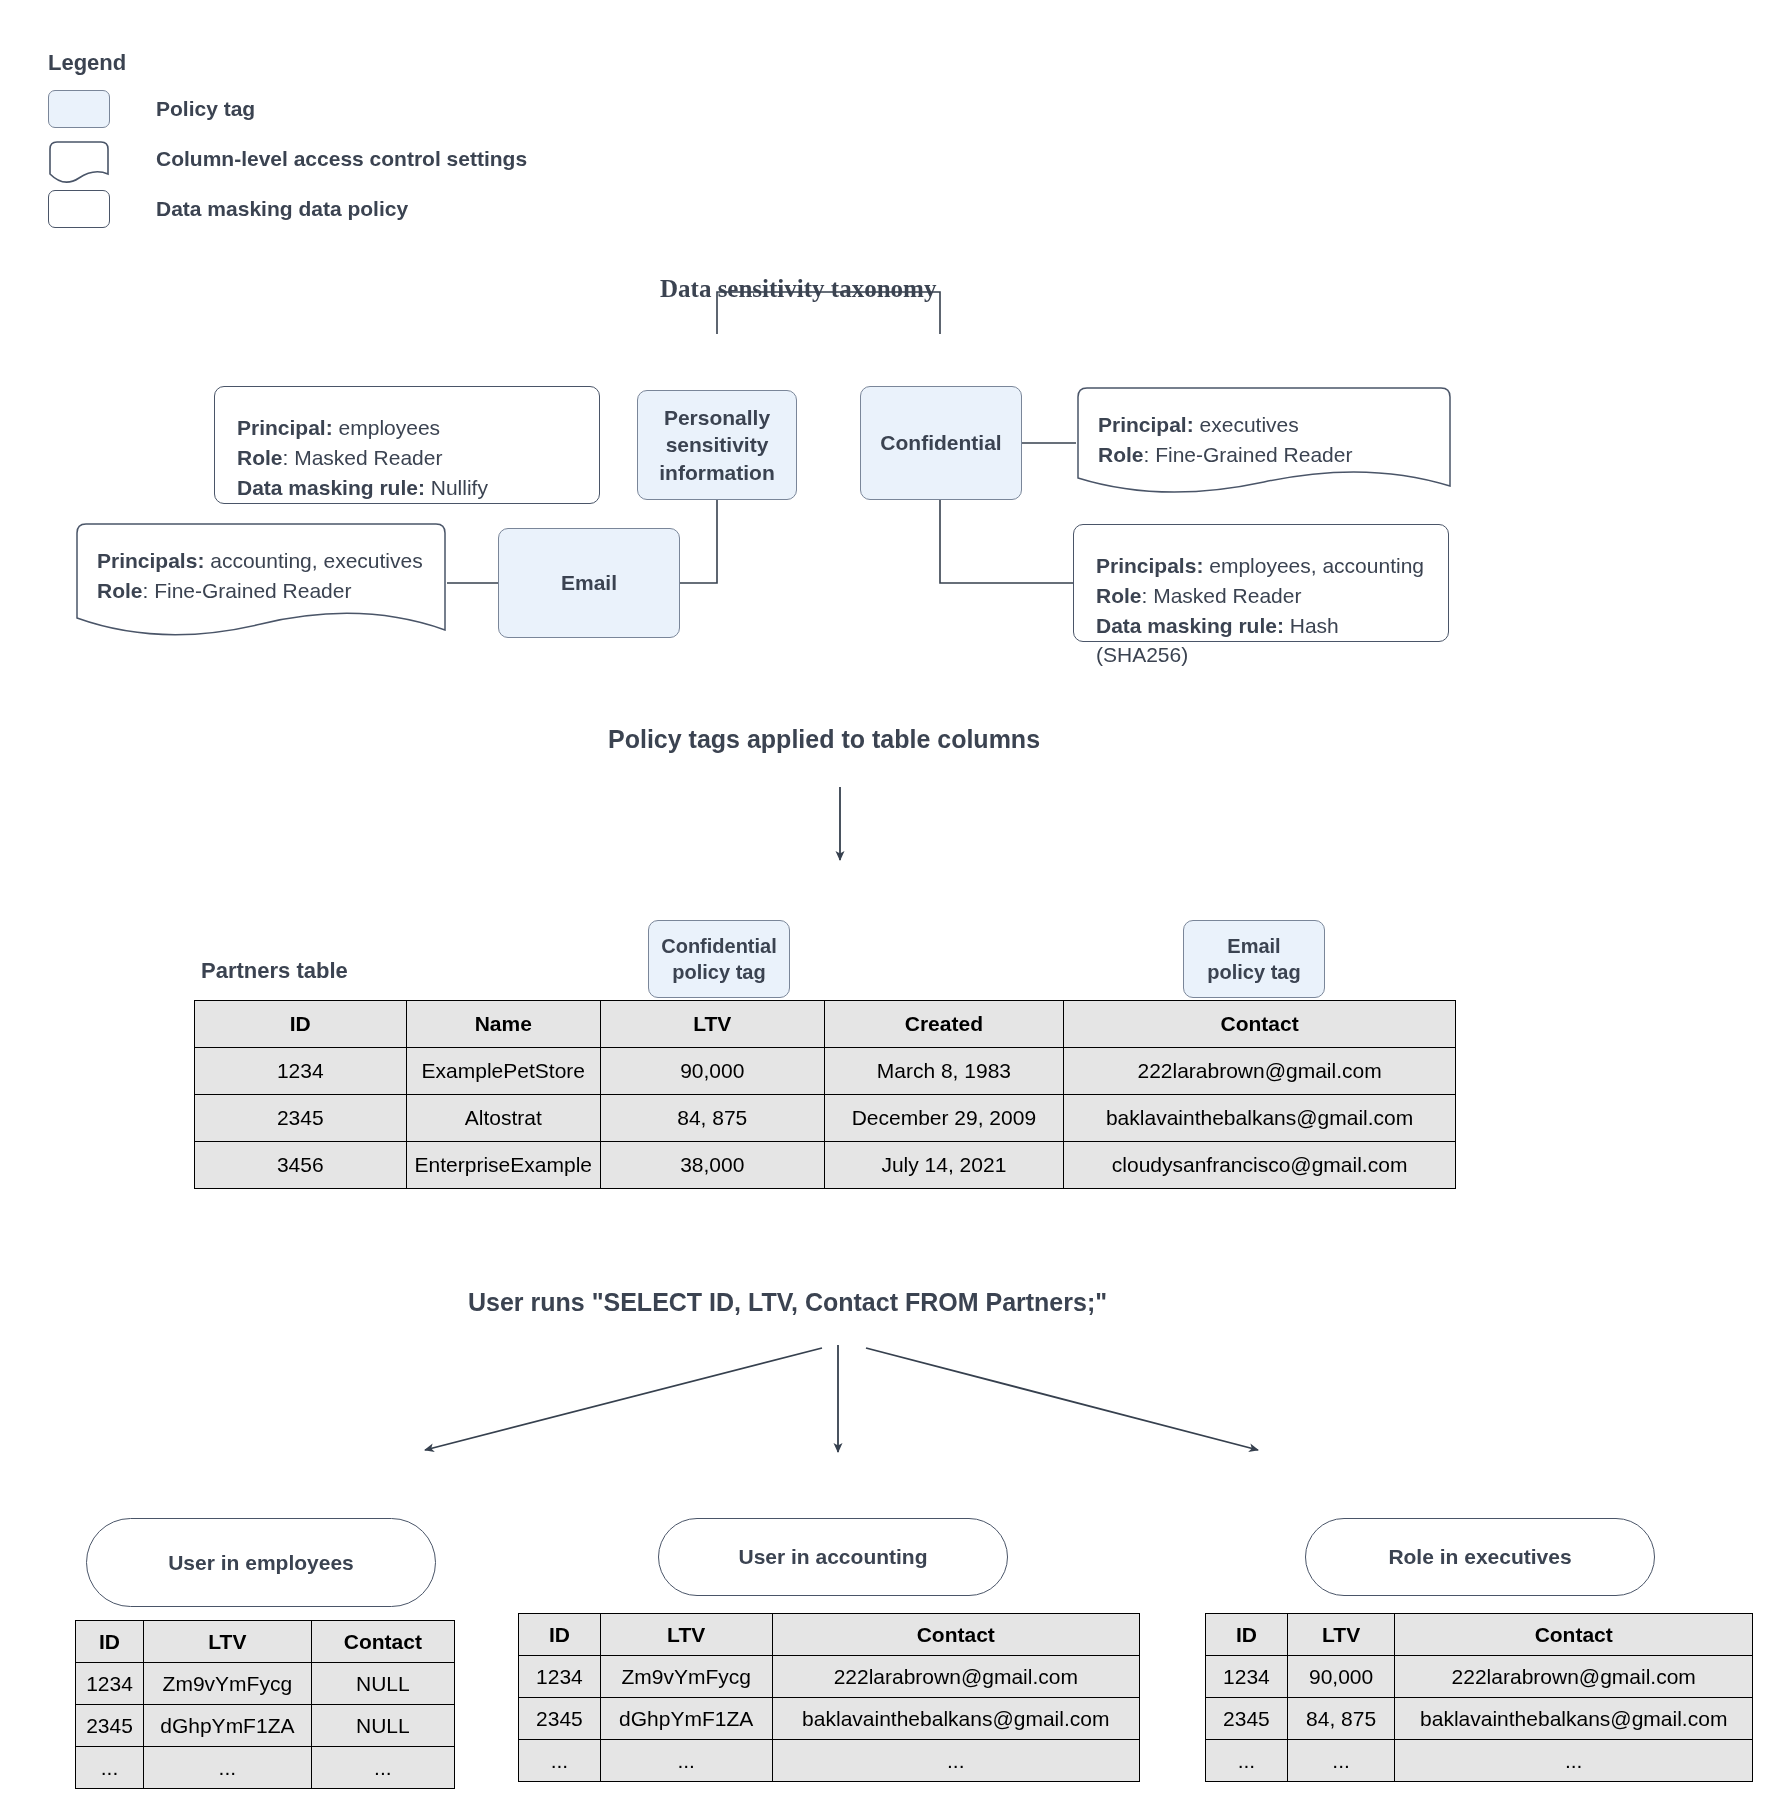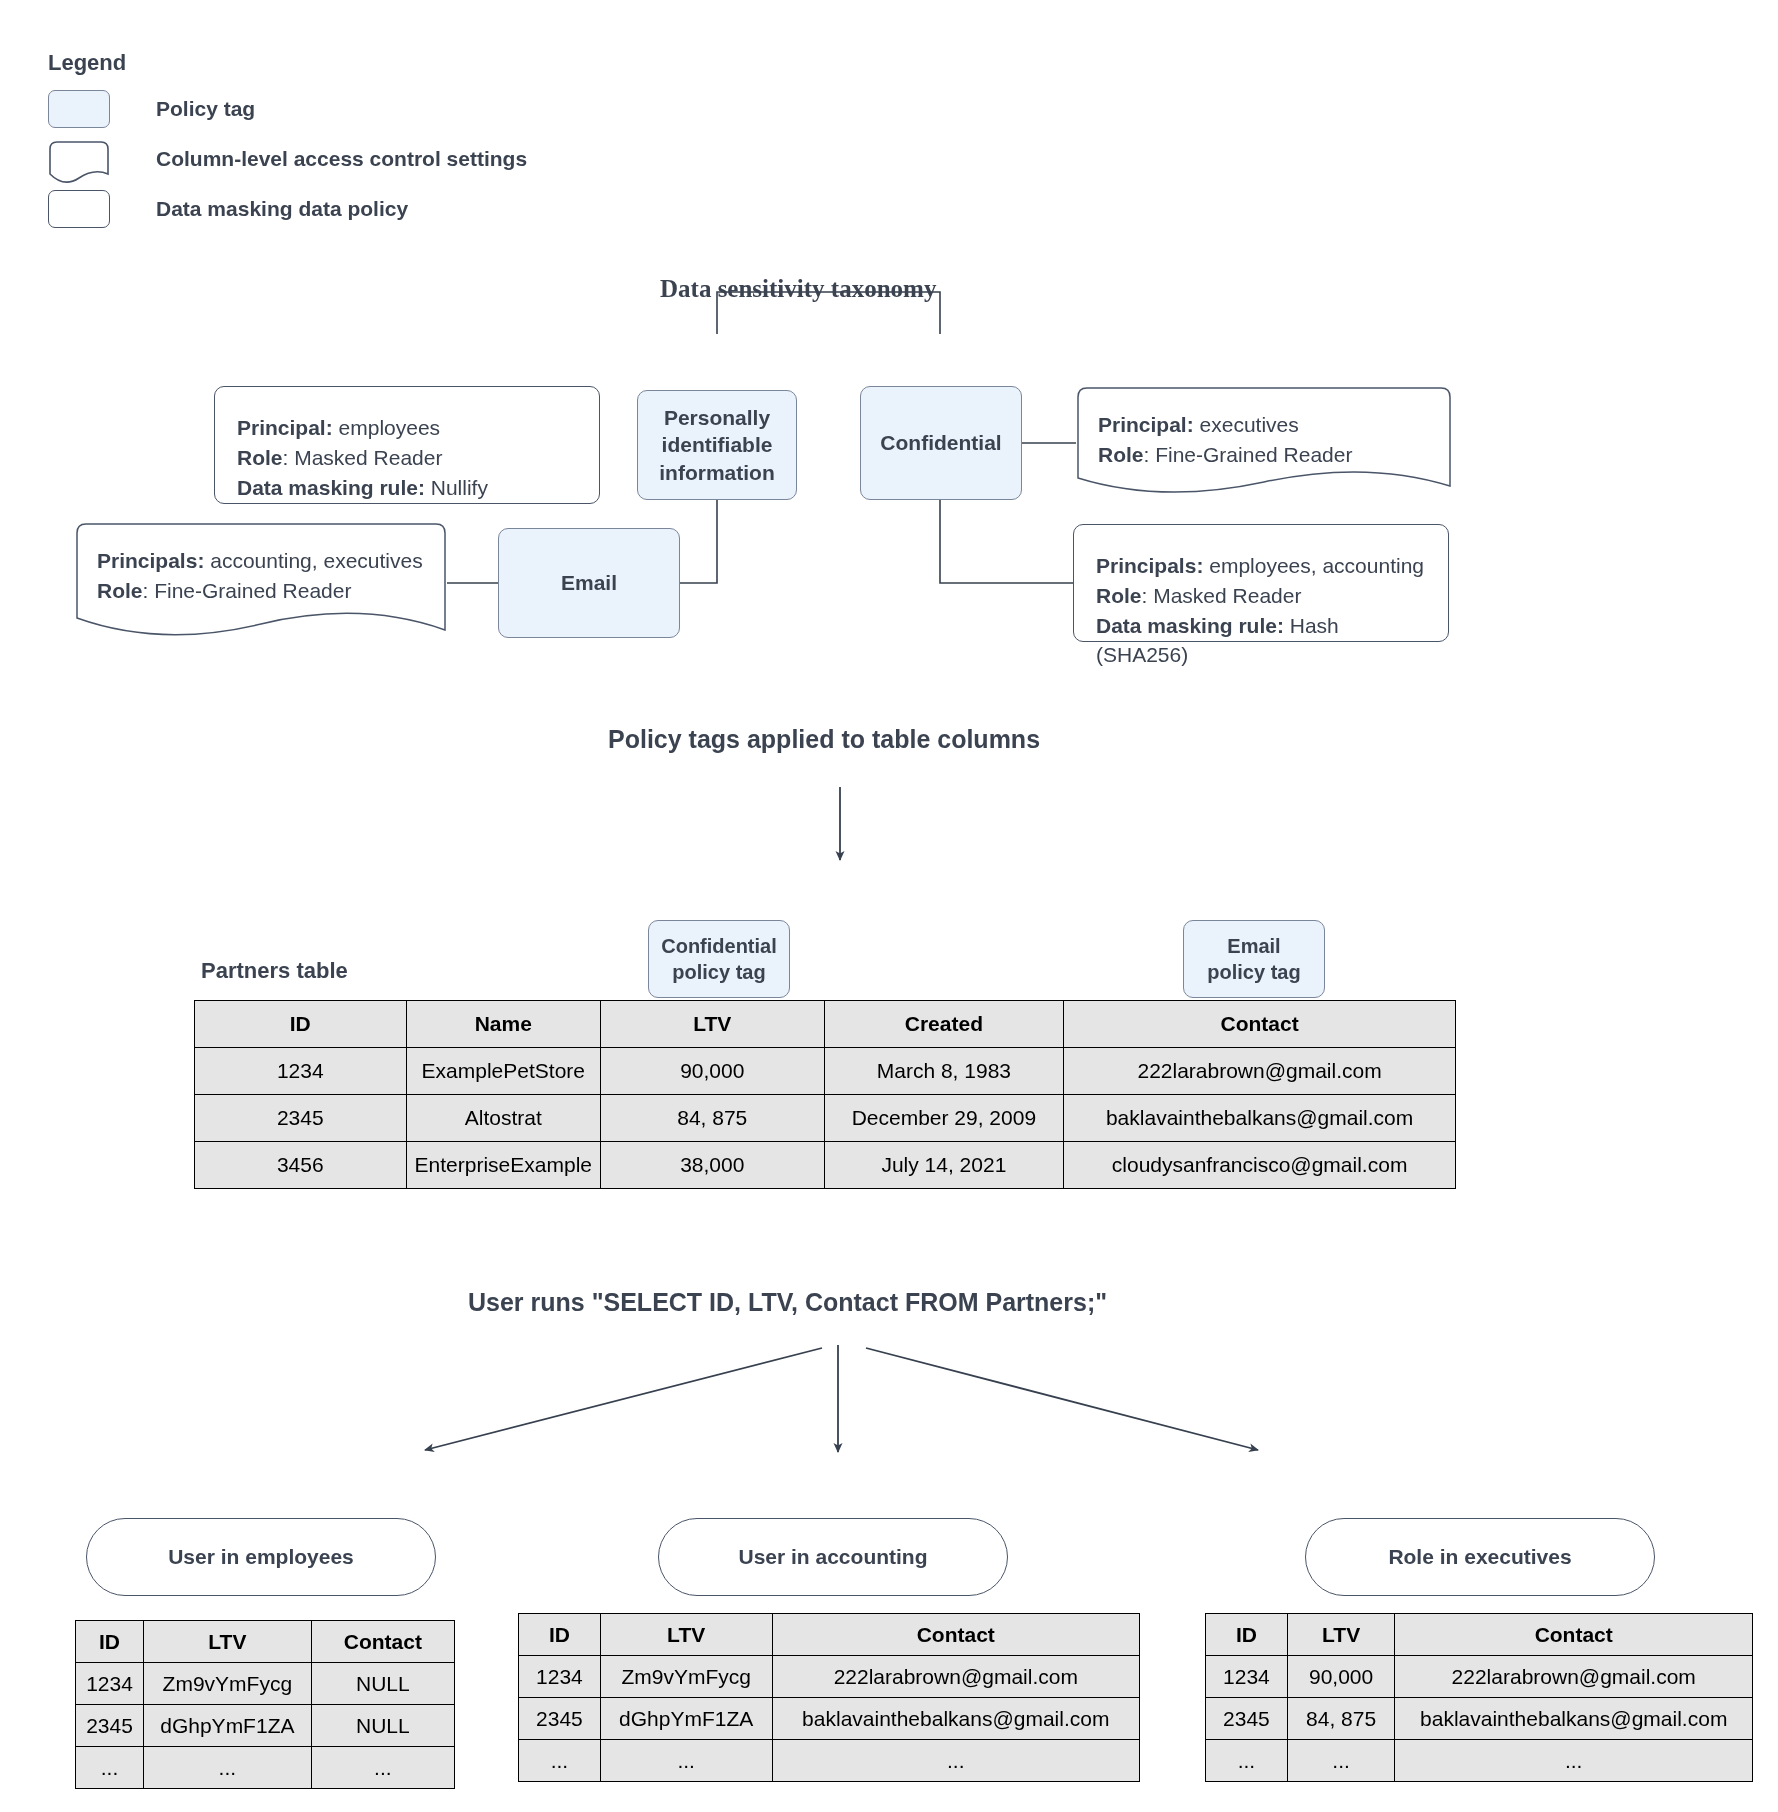--- a/index.html
+++ b/index.html
@@ -117,21 +117,21 @@
   <g stroke="#36404e" stroke-width="1.8" fill="none">
     <line x1="838" y1="1345" x2="838" y2="1452" marker-end="url(#ah)"></line>
     <line x1="822" y1="1348" x2="425" y2="1450" marker-end="url(#ah)"></line>
     <line x1="866" y1="1348" x2="1258" y2="1450" marker-end="url(#ah)"></line>
   </g>
 </svg>
 
 <div class="abs heading" style="left:660px;top:275px;font-family:Liberation Serif, serif;">Data sensitivity taxonomy</div>
 
 <div class="abs tagbox" style="left:637px;top:390px;width:160px;height:110px;padding:0 12px;">
-  <span>Personally identifiable information</span>
+  <span>Personally sensitivity information</span>
 </div>
 
 <div class="abs tagbox" style="left:860px;top:386px;width:162px;height:114px;">
   <span>Confidential</span>
 </div>
 
 <div class="abs tagbox" style="left:498px;top:528px;width:182px;height:110px;">
   <span>Email</span>
 </div>
 
@@ -230,21 +230,21 @@
         <td>EnterpriseExample</td>
         <td>38,000</td>
         <td>July 14, 2021</td>
         <td>cloudysanfrancisco@gmail.com</td>
       </tr>
     </tbody>
 </table>
 
 <div class="abs heading" style="left:468px;top:1288px;">User runs "SELECT ID, LTV, Contact FROM Partners;"</div>
 
-<div class="abs ellipse" style="left:86px;top:1518px;width:350px;height:78px;">
+<div class="abs ellipse" style="left:86px;top:1518px;width:350px;height:89px;">
   <span>User in employees</span>
 </div>
 <table class="abs rtable" id="result-table-0" style="left:75px;top:1620px;width:380px;">
   <colgroup>
       <col style="width:68px">
       <col style="width:168px">
       <col style="width:144px">
     </colgroup>
   <thead>
       <tr>

